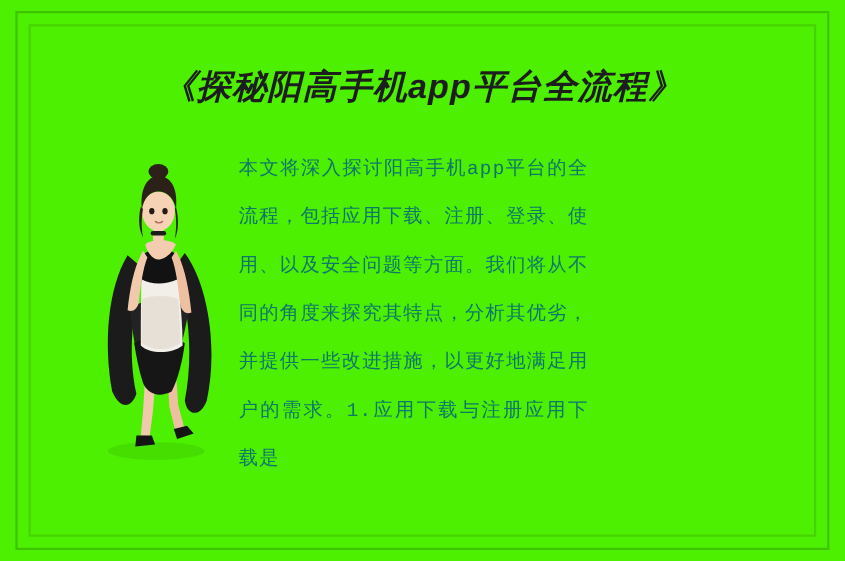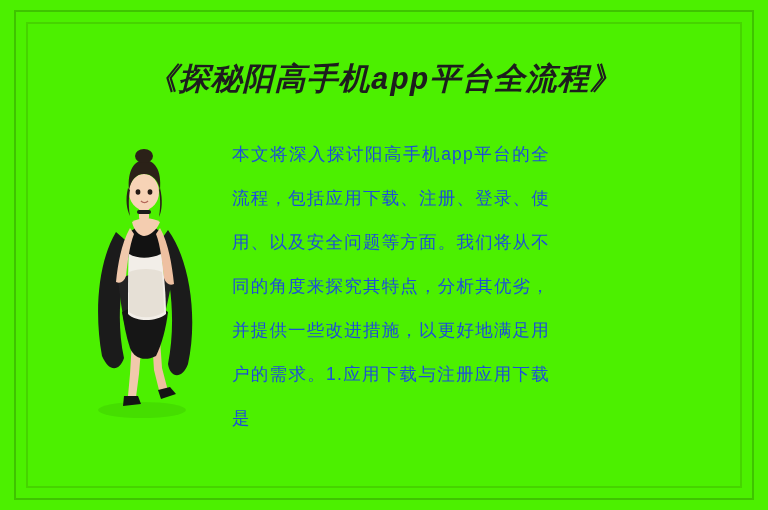--- a/index.html
+++ b/index.html
@@ -38,48 +38,48 @@
     bottom: 22px;
     border: 2px solid #46d400;
     box-sizing: border-box;
   }
   .title {
     position: absolute;
     left: 0;
     right: 0;
     top: 58px;
     text-align: center;
-    font-family: Liberation Mono, monospace;
+    font-family: Liberation Sans, sans-serif;
     font-size: 31px;
     font-weight: bold;
     font-style: italic;
     color: #1d1d1d;
     letter-spacing: 1px;
     white-space: nowrap;
   }
   
   .figure {
     position: absolute;
     left: 72px;
     top: 112px;
     width: 144px;
     height: 310px;
   }
   .figure svg {
     display: block;
   }
   .body-text {
     position: absolute;
-    left: 232px;
+    left: 217px;
     top: 132px;
     width: 318px;
-    font-family: Liberation Sans, sans-serif;
+    font-family: Liberation Mono, monospace;
     font-size: 17.5px;
     line-height: 44px;
-    color: #1d4ed8;
+    color: #0f766e;
     text-align: justify;
     letter-spacing: 1.2px;
   }
 </style>
 </head>
 <body>
 
 <div class="poster">
 
   <div class="frame-outer"></div>

